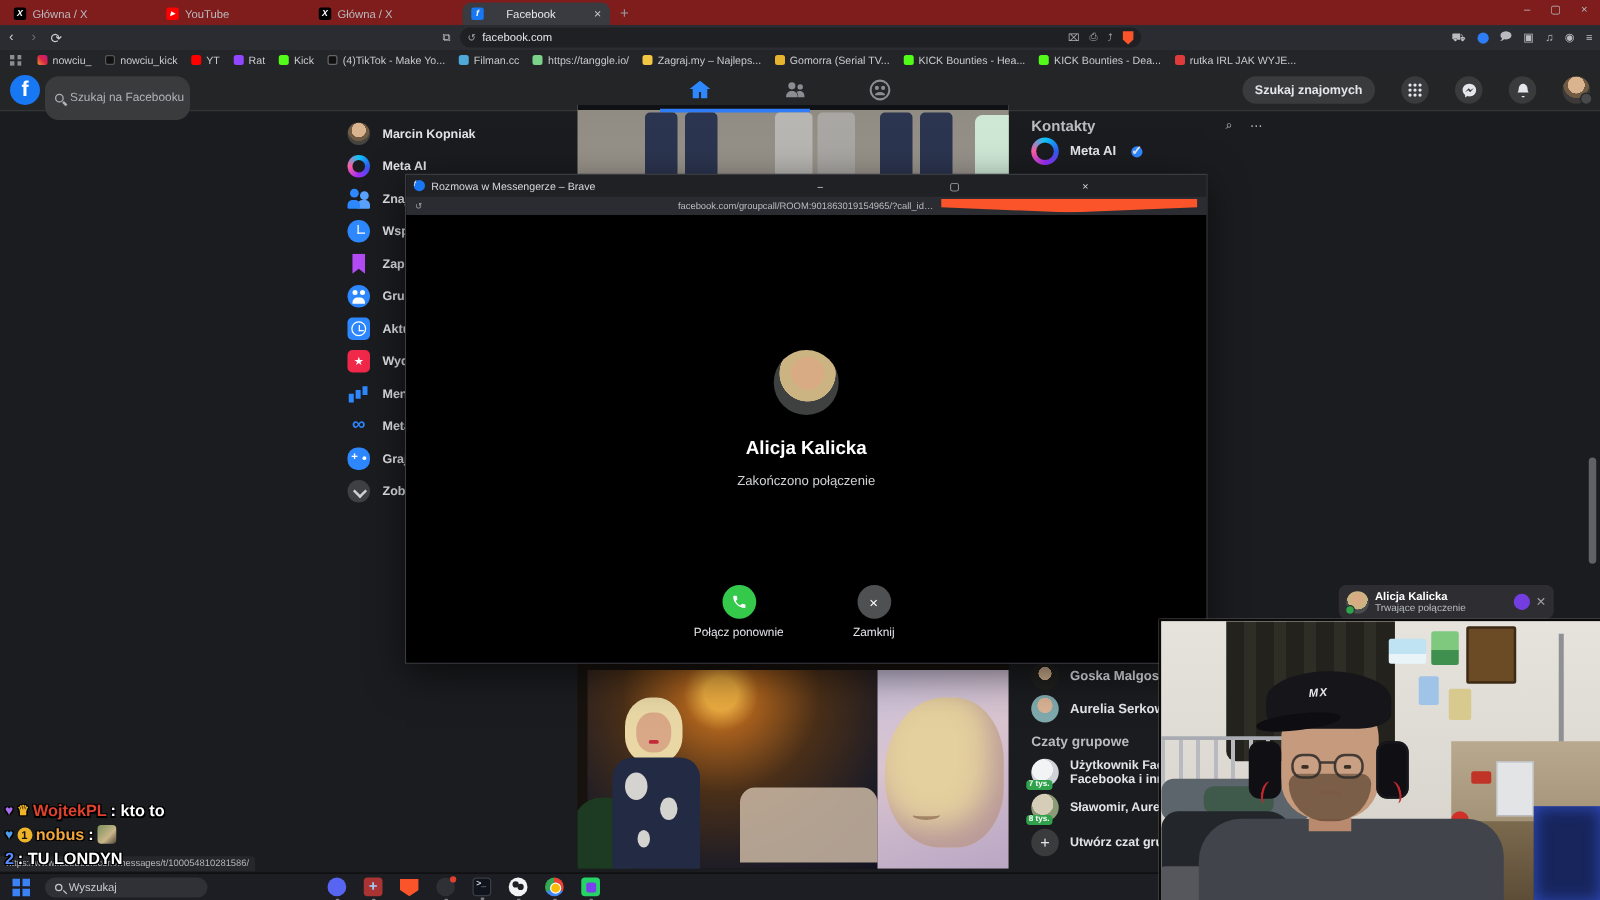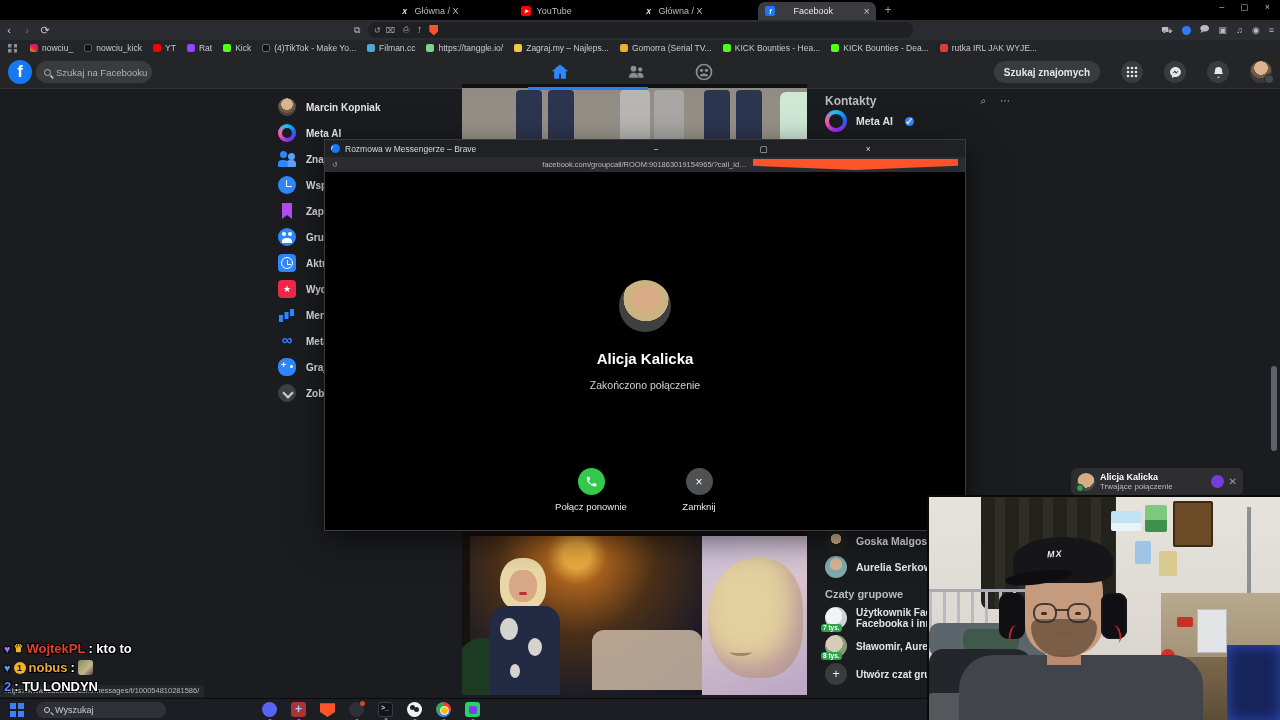--- a/index.html
+++ b/index.html
@@ -1,22 +1,22 @@
 <!DOCTYPE html>
 <html><head>
 <meta charset="utf-8">
 <style>
   * { margin:0; padding:0; box-sizing:border-box; }
   html,body { width:1280px; height:720px; overflow:hidden; background:#000;
     font-family:"Liberation Sans", sans-serif; }
   #screen { position:relative; width:1280px; height:720px; background:#161719; }
 
   
-  #tabbar { position:absolute; top:0; left:0; width:1280px; height:20px; background:#000000;
-    display:flex; align-items:flex-end;justify-content:center; }
+  #tabbar { position:absolute; top:0; left:0; width:1280px; height:20px; background:#7f1d1d;
+    display:flex; align-items:flex-end; }
   .tab { height:18px; width:118px; display:flex; align-items:center; gap:5px; padding:0 7px;
     color:#b9bbc0; font-size:9px; margin-left:4px; border-radius:7px 7px 0 0; overflow:hidden; white-space:nowrap; }
   .tab.active { background:#3a3b41; color:#e8e9eb;gap:18px; }
   .tab .fav { width:10px; height:10px; border-radius:2px; flex:none; display:flex; align-items:center; justify-content:center;
     font-size:7px; font-weight:bold; }
   .fav-x { background:#000; color:#fff; }
   .fav-yt { background:#f00; color:#fff; border-radius:3px; }
   .fav-fb { background:#1877f2; color:#fff; border-radius:50%; }
   .tab-close { margin-left:auto; color:#c9cbd0; font-size:10px; }
   .newtab { color:#9a9ca1; font-size:12px; margin-left:8px; padding-bottom:3px; }
@@ -57,21 +57,21 @@
   .i-zag { background:#f2c744; border-radius:50%; }
   .i-gom { background:#e8b430; border-radius:50%; }
   .i-rut { background:#e03b3b; border-radius:50%; }
 
   
   #fbpage { position:absolute; top:56px; left:0; width:1280px; height:642px; background:#1b1c1f; overflow:hidden; }
   #fbheader { position:absolute; top:0; left:0; width:1280px; height:32px; background:#242526;
     box-shadow:0 1px 0 #343536; }
   #fb-logo { position:absolute; left:8px; top:4px; width:24px; height:24px; border-radius:50%;
     background:#1877f2; color:#fff; font-weight:bold; font-size:17px; text-align:center; line-height:24px; }
-  #fb-search { position:absolute; left:36px; top:5px; width:116px; height:22px; background:#3a3b3c;
+  #fb-search { position:absolute; left:36px; top:5px; width:116px; height:35px; background:#3a3b3c;
     border-radius:11px; display:flex; align-items:center; gap:5px; padding:0 8px; }
   #fb-search .mag { width:7px; height:7px; border:1.5px solid #b0b3b8; border-radius:50%; position:relative; flex:none; }
   #fb-search .mag::after { content:""; position:absolute; width:4px; height:1.5px; background:#b0b3b8;
     transform:rotate(45deg); left:5px; top:6px; }
   #fb-search span { color:#b0b3b8; font-size:9.5px; white-space:nowrap; }
   .navtab { position:absolute; top:5px; width:28px; height:22px; display:flex; align-items:center; justify-content:center; }
   .nav-underline { position:absolute; top:29px; left:538px; width:60px; height:3px; background:#2d88ff; border-radius:2px; }
   #fbh-right { position:absolute; right:8px; top:5px; display:flex; gap:21px; align-items:center; }
   #find-friends { height:22px; background:#3a3b3c; border-radius:12px; color:#e4e6eb; font-size:10px;
     font-weight:bold; display:flex; align-items:center; padding:0 10px; }
@@ -348,20 +348,21 @@
   </div>
 
   <div id="toolbar">
     <span class="nav-btn">‹</span>
     <span class="nav-btn dim">›</span>
     <span class="nav-btn">⟳</span>
     <span id="bm-flag">⧉</span>
   </div>
   <div id="urlbar">
     <span class="lock">↺</span>
+    <span class="url">facebook.com</span>
     <span class="urlbar-icons">
       <span>⌧</span>
       <span>⎙</span>
       <span>⤴</span>
       <span class="shield"></span>
     </span>
   </div>
   <div id="toolbar-right">
     <span>⛟</span>
     <span class="tr-dot"></span>

